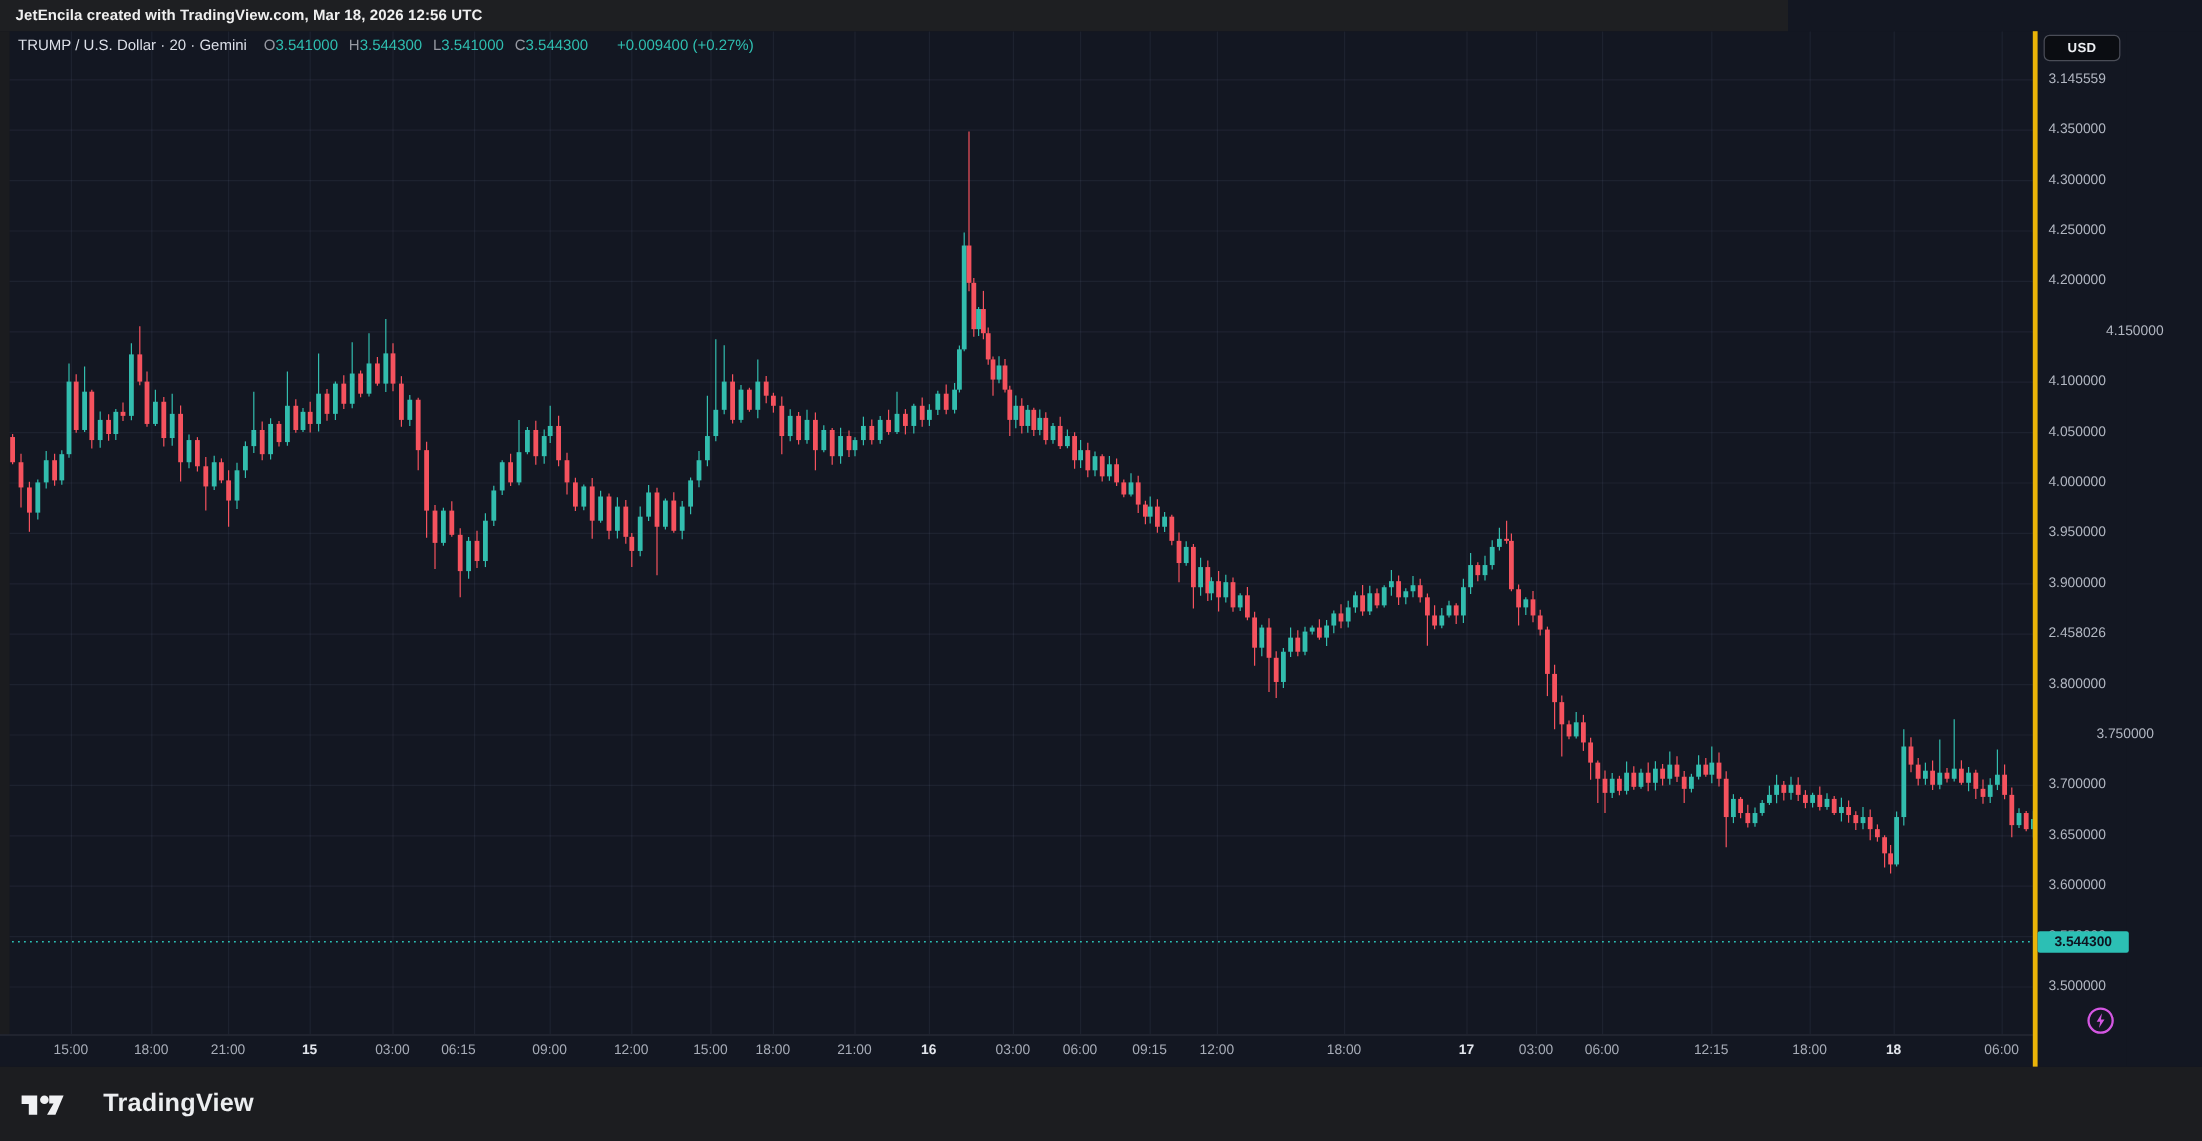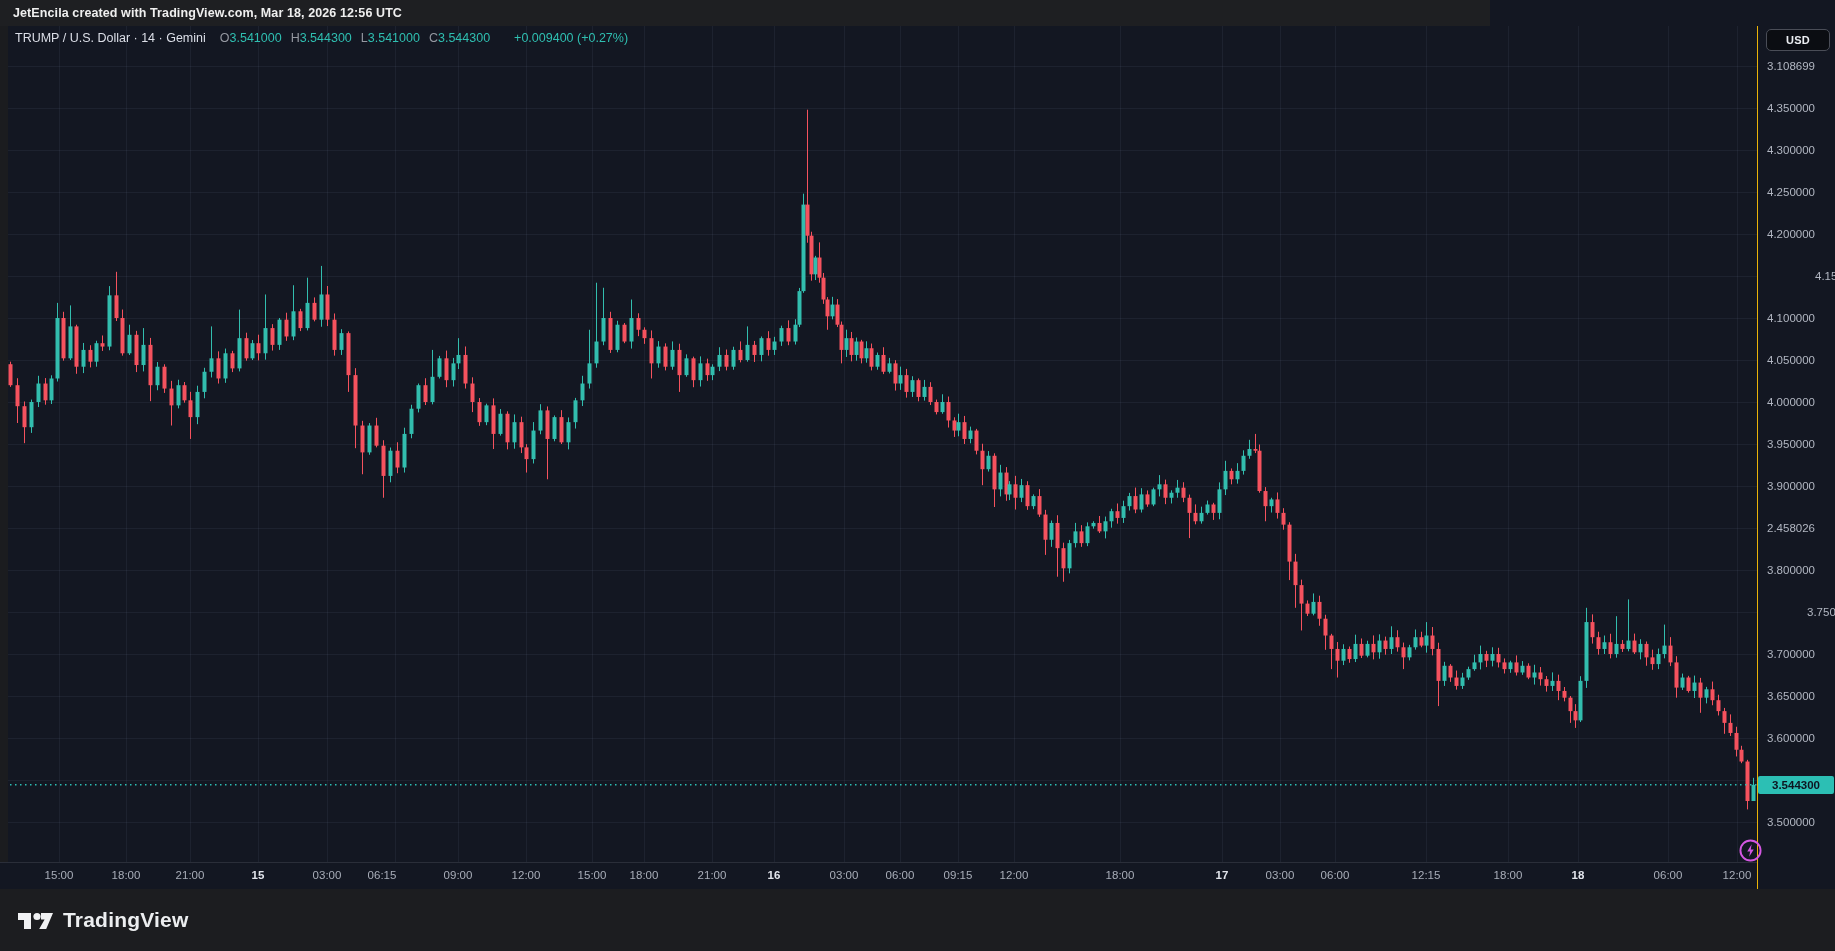--- a/index.html
+++ b/index.html
@@ -20,22 +20,22 @@
   
   .legend { position:absolute; left:15px; top:5px; z-index:20; display:flex; align-items:center;
     font-size:12.5px; white-space:nowrap; }
   .legend .sym { color:#dcdfe8; }
   .legend .ohlc { margin-left:14px; display:flex; gap:9px; }
   .legend .ohlc .ltr { color:#9598a1; }
   .legend .ohlc .val { color:#2fbfb1; }
   .legend .chg { color:#2fbfb1; margin-left:24px; }
 
   
-  .price-axis { position:absolute; left:1757px; top:0; width:78px; height:863px;
-    border-left:1px solid #eab308; background:#131722; z-index:10; }
+  .price-axis { position:absolute; left:1694px; top:0; width:78px; height:863px;
+    border-left:4px solid #eab308; background:#131722; z-index:10; }
   .currency-btn { position:absolute; right:5px; top:3px; width:64px; height:22px;
     background:#0b0d12; border:1.5px solid #4a4d57; border-radius:5px;
     display:flex; align-items:center; justify-content:center;
     color:#eceef2; font-size:11px; font-weight:bold; letter-spacing:.3px; }
   .price-tick { position:absolute; left:9px; transform:translateY(-50%);
     color:#b2b7c2; font-size:11.5px; }
   .cur-price-label { position:absolute; left:0px; width:76px; height:18px;
     background:#2cbfb4; border-radius:2px; display:flex; align-items:center; justify-content:center;
     color:#0e1420; font-size:11.5px; font-weight:bold; z-index:12; }
 
@@ -44,21 +44,21 @@
     border-top:1px solid #2a2e39; background:#131722; z-index:8; }
   .time-tick { position:absolute; top:6px; transform:translateX(-50%);
     color:#a8adb8; font-size:11.5px; }
   .time-tick.day { color:#e2e5ec; font-weight:bold; }
 
   
   .flash-badge { position:absolute; left:1739px; top:813px; width:23px; height:23px; z-index:15; }
 
   
   .footer-bar { position:absolute; left:0; top:889px; width:1835px; height:62px;
-    background:#1c1d20; display:flex; align-items:center; padding-left:17px; z-index:30; }
+    background:#1c1d20; display:flex; align-items:center; padding-left:17px; z-index:30;gap:23px; }
   .tv-logo-mark { display:block; }
   .tv-logo-text { color:#eceef0; font-size:21px; font-weight:bold; margin-left:9px; letter-spacing:.2px; }
 </style>
 </head>
 <body>
 
 <div class="attribution-bar">
   <span>JetEncila created with TradingView.com, Mar 18, 2026 12:56 UTC</span>
 </div>
 
@@ -670,34 +670,34 @@
       <rect x="1739.5" y="723.7600000000004" width="4" height="11.759999999999764" fill="#f5525e"></rect>
       <line x1="1747.5" y1="733.8400000000004" x2="1747.5" y2="783.4000000000002" stroke="#f5525e" stroke-width="1"></line>
       <rect x="1745.5" y="735.5200000000002" width="4" height="39.48000000000013" fill="#f5525e"></rect>
       <line x1="1753.5" y1="751.8160000000007" x2="1753.5" y2="772.4800000000002" stroke="#32bdae" stroke-width="1"></line>
       <rect x="1751.5" y="758.7880000000005" width="4" height="16.211999999999875" fill="#32bdae"></rect>
       <line x1="0" y1="758.7880000000005" x2="1757" y2="758.7880000000005" stroke="#2cbfb4" stroke-width="1.4" stroke-dasharray="1.5 3.5"></line>
     </svg>
   <div class="left-gutter"></div>
 
   <div class="legend">
-    <span class="sym" id="legendTitle">TRUMP / U.S. Dollar · 14 · Gemini</span>
+    <span class="sym" id="legendTitle">TRUMP / U.S. Dollar · 20 · Gemini</span>
     <span class="ohlc" id="legendOhlc">
         <span><span class="ltr">O</span><span class="val">3.541000</span></span>
         <span><span class="ltr">H</span><span class="val">3.544300</span></span>
         <span><span class="ltr">L</span><span class="val">3.541000</span></span>
         <span><span class="ltr">C</span><span class="val">3.544300</span></span>
       </span>
     <span class="chg">+0.009400 (+0.27%)</span>
   </div>
 
   <div class="price-axis">
     <div class="currency-btn">USD</div>
     <div id="priceTicks">
-        <div class="price-tick" style="top: 40px;">3.108699</div>
+        <div class="price-tick" style="top: 40px;">3.145559</div>
         <div class="price-tick" style="top: 82px;">4.350000</div>
         <div class="price-tick" style="top: 124px;">4.300000</div>
         <div class="price-tick" style="top: 166px;">4.250000</div>
         <div class="price-tick" style="top: 208px;">4.200000</div>
         <div class="price-tick" style="top: 250px; margin-left: 48px;">4.150000</div>
         <div class="price-tick" style="top: 292px;">4.100000</div>
         <div class="price-tick" style="top: 334px;">4.050000</div>
         <div class="price-tick" style="top: 376px;">4.000000</div>
         <div class="price-tick" style="top: 418px;">3.950000</div>
         <div class="price-tick" style="top: 460px; text-align: center;">3.900000</div>

